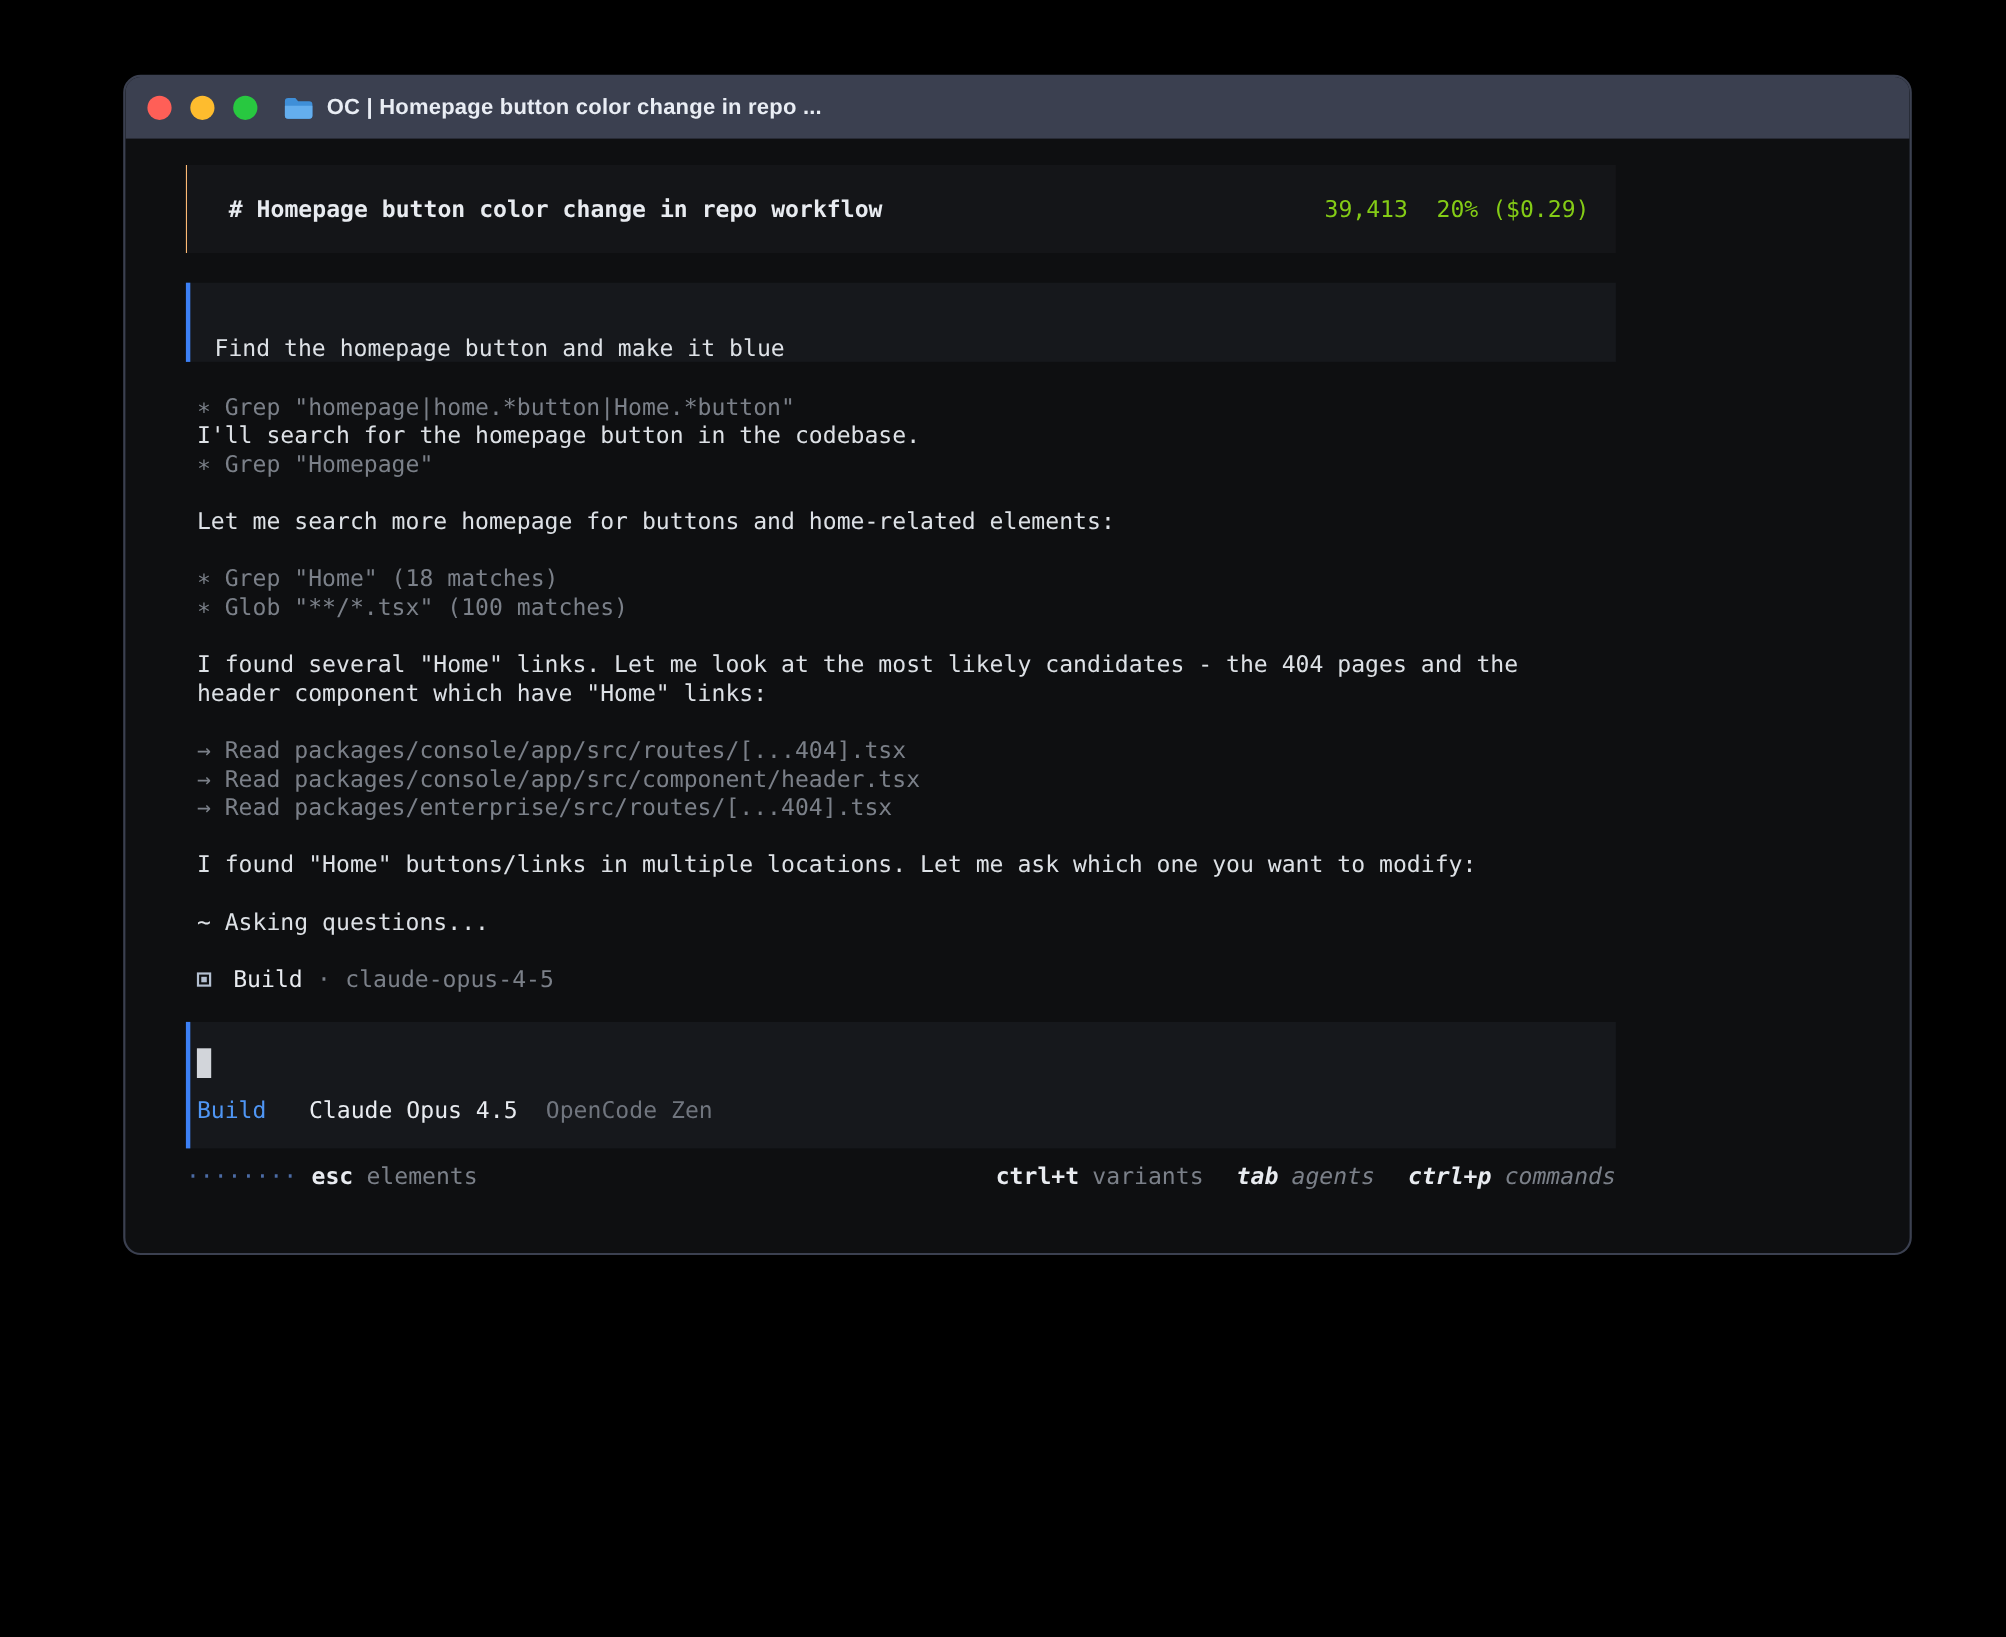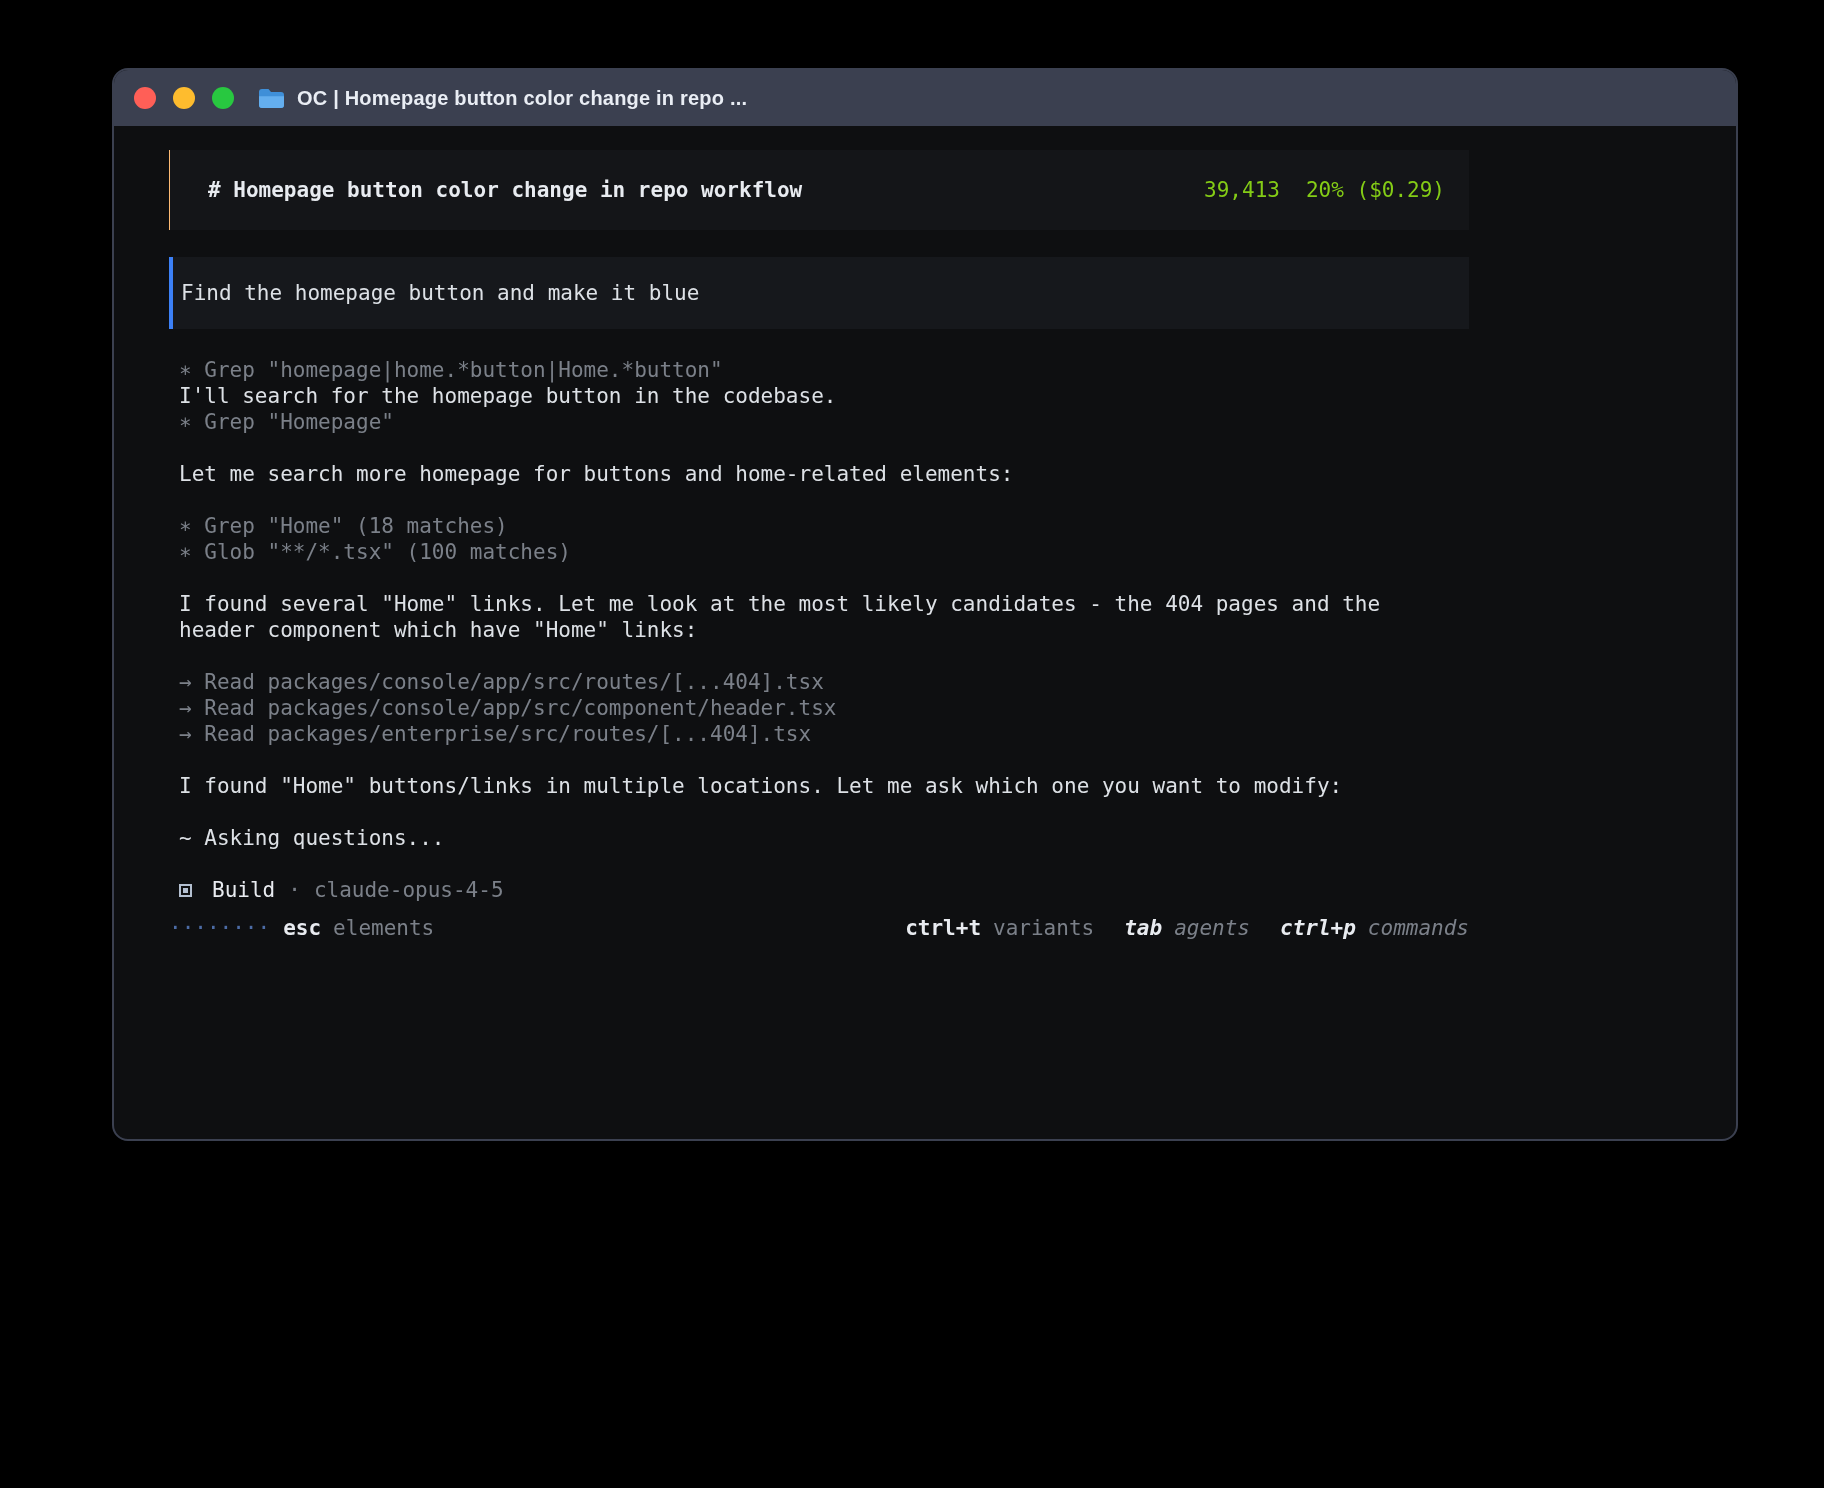--- a/index.html
+++ b/index.html
@@ -23,21 +23,21 @@
   .content { padding:24px 0 0 55px; font-size:21px; color:#dde1e6; }
 
   .session-header { width:1300px; height:80px; background:#141518; border-left:1px solid #fdba74;
                     display:flex; align-items:center; justify-content:space-between;
                     padding:0 24px 0 38px; }
   .sh-title { font-weight:bold; color:#e8ebf0; white-space:pre; }
   .sh-stats { color:#84cc16; display:flex; }
   .sh-stats .stat + .stat { margin-left:26px; }
 
   .user-block { width:1300px; height:72px; margin-top:27px; background:#16181c;
-                border-left:4px solid #3c80f6; display:flex; align-items:center; padding-left:8px; }
+                border-left:4px solid #3c80f6; display:flex; align-items:flex-end; padding-left:22px; }
 
   .transcript { margin-top:28px; width:1260px; padding-left:10px; }
   .line { line-height:26px; min-height:26px; white-space:pre-wrap; }
   .gap { margin-top:26px; }
   .tool { color:#7b8089; }
 
   .agent-line { display:flex; align-items:center; }
   .agent-icon { width:13px; height:13px; border:2px solid #b3bfd0; display:inline-flex;
                 align-items:center; justify-content:center; margin-right:20px; flex:0 0 auto; }
   .agent-icon-dot { width:5px; height:5px; background:#b3bfd0; }
@@ -112,20 +112,28 @@
         <div class="line gap">~ Asking questions...</div>
 
         <div class="line gap agent-line">
           <span class="agent-icon"><span class="agent-icon-dot"></span></span>
           <span class="agent-name">Build</span>
           <span class="agent-sep">·</span>
           <span class="agent-model">claude-opus-4-5</span>
         </div>
       </div>
 
+      <div class="input-block">
+        <div class="cursor"></div>
+        <div class="input-meta">
+          <span class="im-mode">Build</span>
+          <span class="im-model">Claude Opus 4.5</span>
+          <span class="im-provider">OpenCode Zen</span>
+        </div>
+      </div>
 
       <div class="footer">
         <div class="footer-left">
           <span class="spinner">········</span>
           <span class="hint"><span class="key">esc</span><span class="lbl">elements</span></span>
         </div>
         <div class="footer-right">
           <span class="hint"><span class="key">ctrl+t</span><span class="lbl">variants</span></span>
           <span class="hint"><span class="key">tab</span><span class="lbl">agents</span></span>
           <span class="hint"><span class="key">ctrl+p</span><span class="lbl">commands</span></span>

